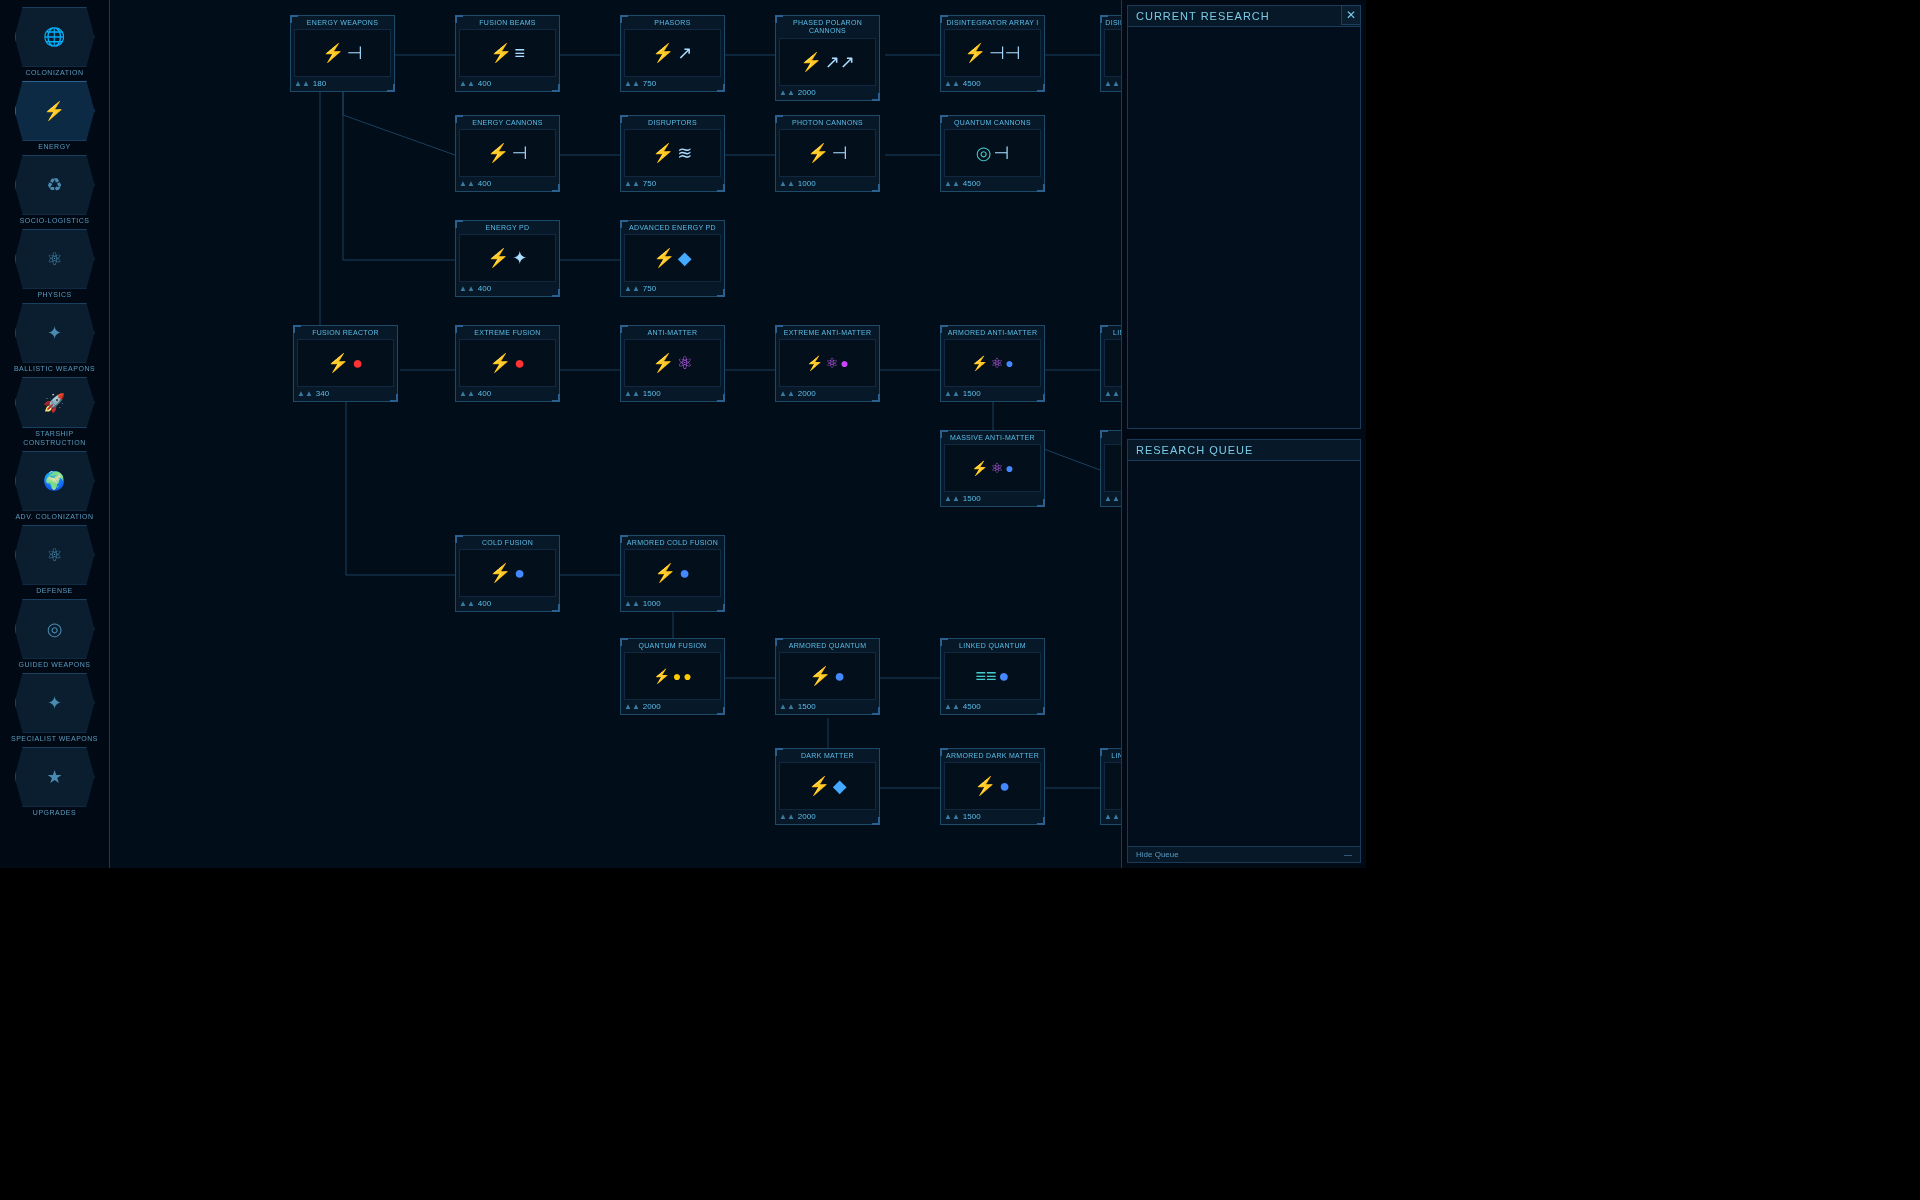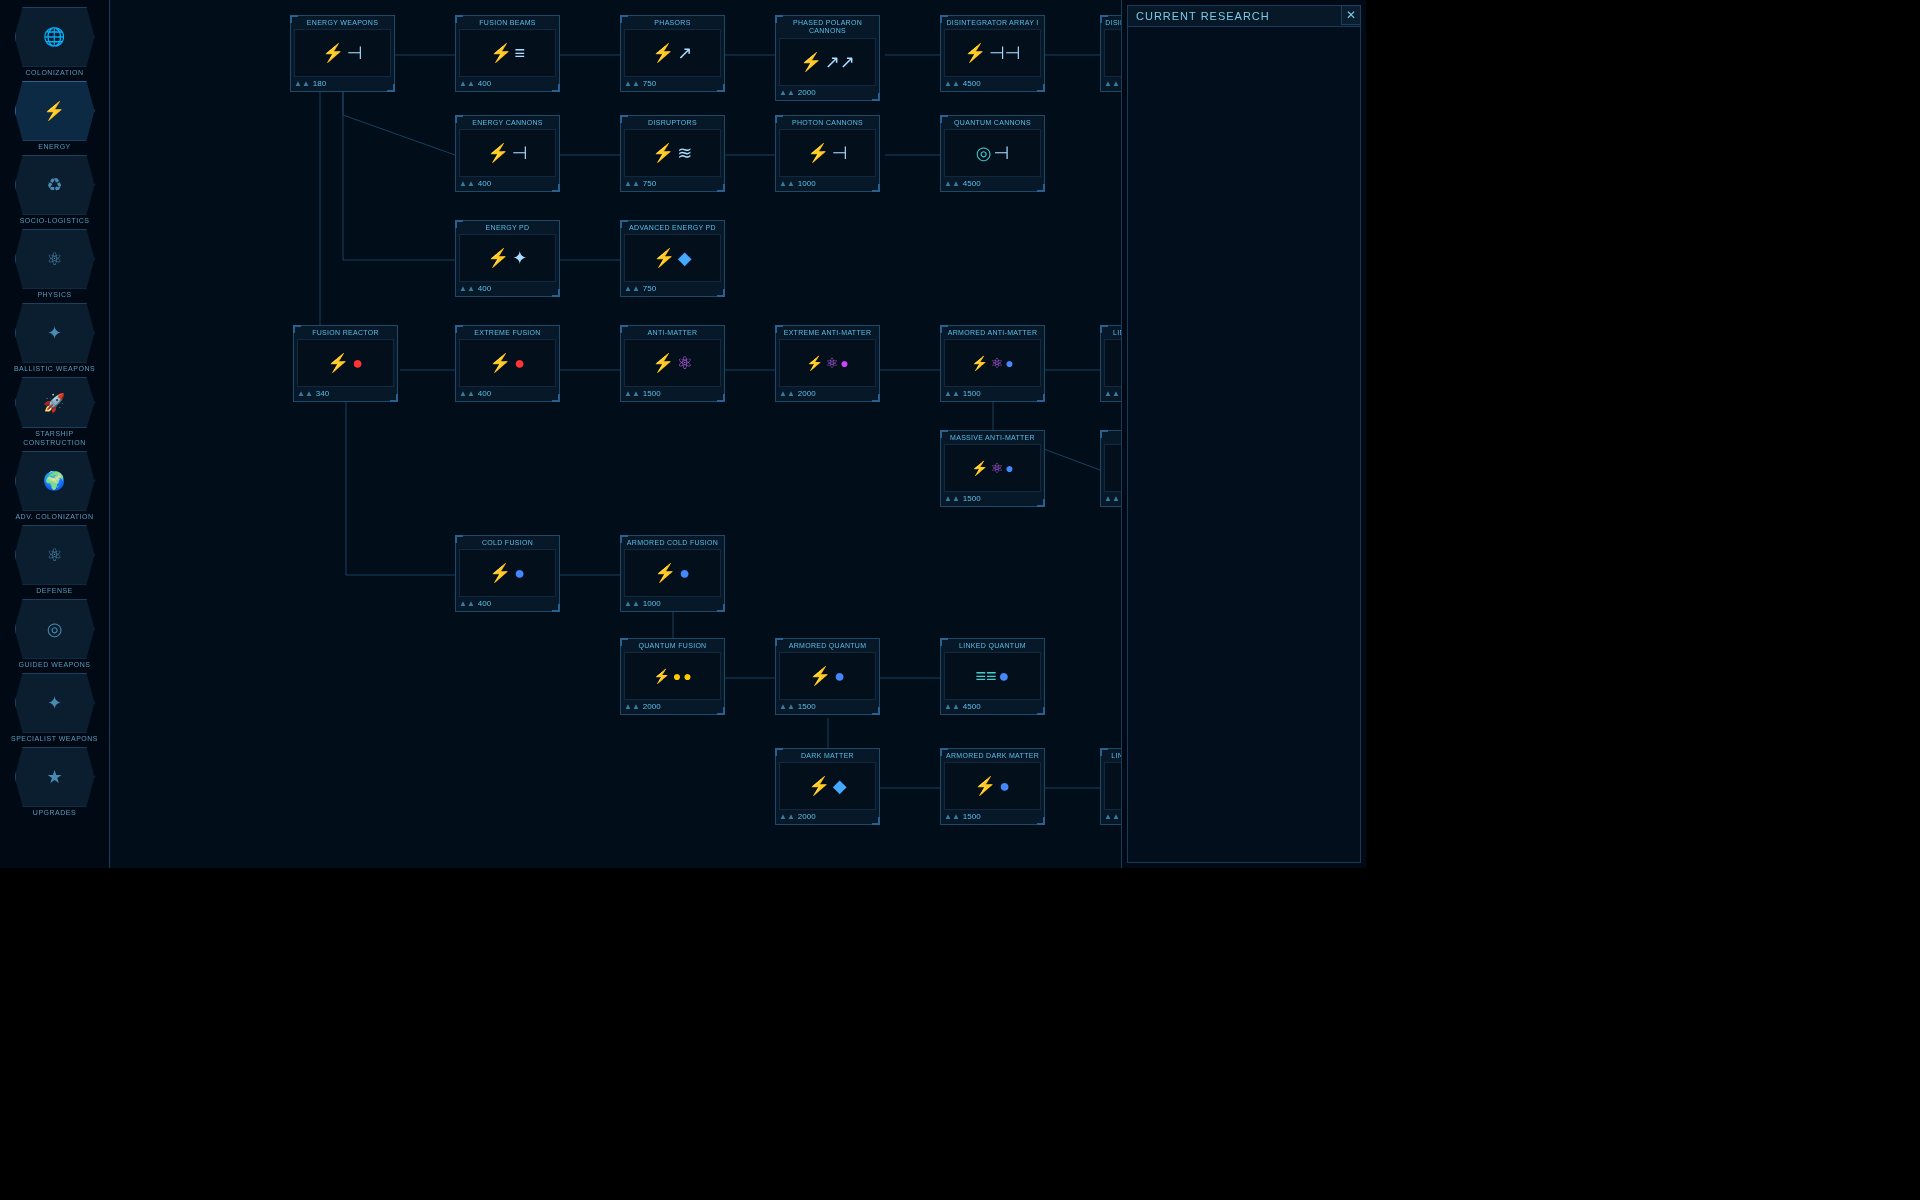--- a/index.html
+++ b/index.html
@@ -782,15 +782,23 @@
   </div>
 
   <div class="right-panel">
     <div class="close-btn">✕</div>
 
     <div class="panel-section">
       <div class="panel-header">CURRENT RESEARCH</div>
       <div class="panel-content"></div>
     </div>
 
+    <div class="panel-section">
+      <div class="panel-header">RESEARCH QUEUE</div>
+      <div class="panel-content"></div>
+      <div class="hide-queue-bar">
+        <span>Hide Queue</span>
+        <span>—</span>
+      </div>
+    </div>
   </div>
 
 </div>
 
 </body></html>

